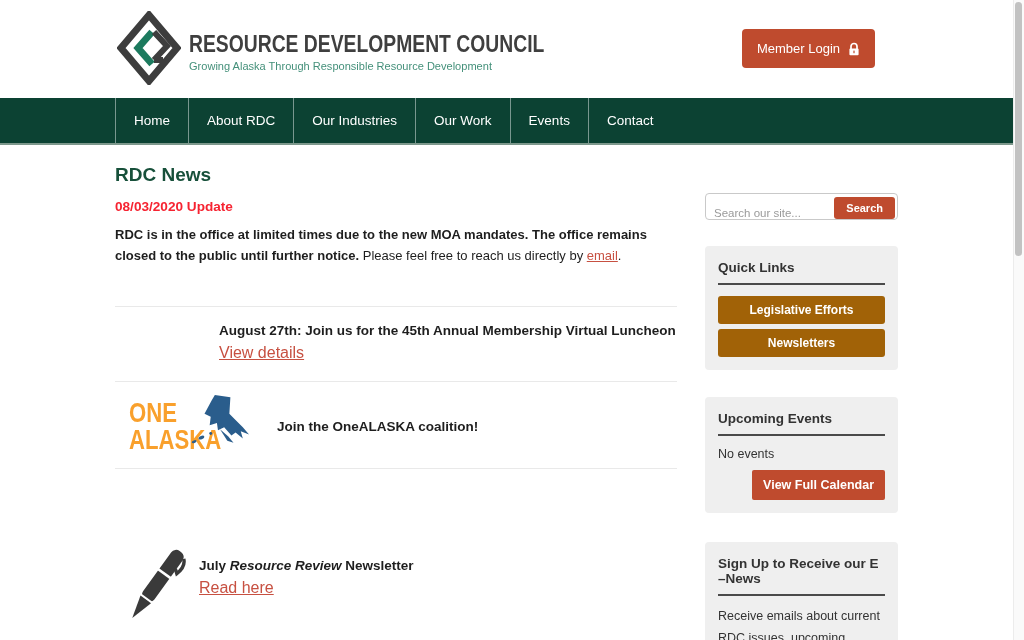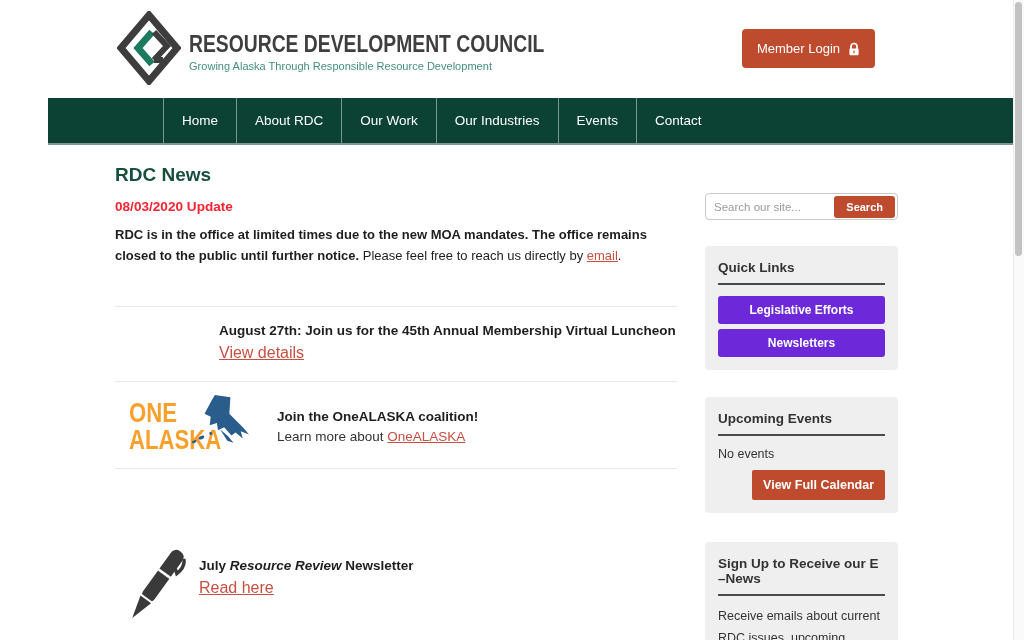--- a/index.html
+++ b/index.html
@@ -25,21 +25,21 @@
   .member-login {
     position:absolute; left:742px; top:29px; width:133px; height:39px;
     background:#bf4b2e; border:none; border-radius:4px; color:#fff;
     font-family:inherit; font-size:13px; display:flex; align-items:center;
     justify-content:center; gap:8px; cursor:pointer;
   }
 
   
   .nav {
     height:47px; background:#0c4233; border-bottom:2px solid #7d988c;
-    display:flex; align-items:stretch; padding-left:115px;margin-left:48px;
+    display:flex; align-items:stretch; padding-left:115px;
   }
   .nav-item {
     display:flex; align-items:center; padding:0 18px; color:#fff;
     font-size:13.5px; border-left:1px solid rgba(255,255,255,.45); cursor:pointer;
     white-space:nowrap;
   }
 
   
   .content { position:relative; height:493px; }
   .main { position:absolute; left:115px; top:0; width:562px; }
@@ -74,42 +74,42 @@
   .oneal-one { top:5px; font-size:27px; }
   .oneal-alaska { top:32px; font-size:27px; }
   .oneal-map { position:absolute; left:52px; top:-3px; width:88px; height:58px; }
 
   
   .pen-art { width:66px; height:86px; flex:0 0 auto; }
 
   
   .search-box {
     margin-top:48px; height:27px; border:1px solid #c9c9c9; border-radius:4px;
-    background:#fff; display:flex; align-items:center; overflow:hidden;
+    background:#fff; display:flex; align-items:flex-end; overflow:hidden;
   }
   .search-input {
     flex:1; min-width:0; border:none; outline:none; background:transparent;
     font-family:inherit; font-size:11.5px; color:#555; padding:0 4px 0 8px;
   }
   .search-input::placeholder { color:#9a9a9a; }
   .search-btn {
     flex:0 0 auto; background:#bf4b2e; color:#fff; border:none; border-radius:3px;
     font-family:inherit; font-size:11px; font-weight:bold; padding:5px 12px;
     margin-right:2px; cursor:pointer;
   }
   .side-box { background:#efefef; border-radius:4px; padding:11px 13px 13px; }
   .side-box-quicklinks { margin-top:26px; min-height:118px; }
   .side-box-events { margin-top:27px; min-height:83px; }
   .side-box-signup { margin-top:29px; min-height:138px; }
   .side-title {
     margin:0; font-size:13.5px; font-weight:bold; color:#333;
     padding:3px 0 8px; border-bottom:2px solid #4a4a4a;
   }
   .ql-btn {
-    display:block; width:100%; background:#6d28d9; color:#fff; border:none;
+    display:block; width:100%; background:#a16207; color:#fff; border:none;
     border-radius:3px; font-family:inherit; font-size:12px; font-weight:bold;
     text-align:center; padding:7px 0; margin-top:5px; cursor:pointer;
   }
   .ql-btn:first-of-type { margin-top:11px; }
   .no-events { margin:11px 0 9px; font-size:12.5px; color:#333; }
   .side-btn-right {
     display:block; margin-left:auto; background:#bf4b2e; color:#fff; border:none;
     border-radius:2px; font-family:inherit; font-size:12.5px; font-weight:bold;
     padding:8px 11px; cursor:pointer;
   }
@@ -146,22 +146,22 @@
       <path d="M3 7 V4.5 a3 3 0 0 1 6 0 V7" stroke="#fff" stroke-width="1.7" fill="none"></path>
       <rect x="1.4" y="6.6" width="9.2" height="6.6" rx="1" fill="#fff"></rect>
       <rect x="5.4" y="8.6" width="1.2" height="2.6" fill="#bf4b2e"></rect>
     </svg>
   </button>
 </div>
 
 <div class="nav">
   <div class="nav-item">Home</div>
   <div class="nav-item">About RDC</div>
+  <div class="nav-item">Our Industries</div>
   <div class="nav-item">Our Work</div>
-  <div class="nav-item">Our Industries</div>
   <div class="nav-item">Events</div>
   <div class="nav-item">Contact</div>
 </div>
 
 <div class="content">
 
   <div class="main">
     <h1 class="page-title">RDC News</h1>
     <p class="update-date">08/03/2020 Update</p>
     <p class="update-text"><span class="bold">RDC is in the office at limited times due to the new MOA mandates. The office remains closed to the public until further notice.</span><span> Please feel free to reach us directly by </span><a class="red-link">email</a><span>.</span></p>
@@ -182,21 +182,20 @@
         <svg class="oneal-map" viewBox="0 0 70 56">
           <path fill="#2a5d8c" d="M28 8 L31 3 L46 5 L45 21 L50 26 L58 34 L64 41 L56 38 L58 45 L51 39 L47 42 L40 34 L34 37 L33 30 L26 32 L27 24 L21 21 Z"></path>
           <path fill="#2a5d8c" d="M36 36 L44 43 L49 49 L43 47 Z"></path>
           <ellipse cx="18" cy="44" rx="3" ry="1.6" fill="#2a5d8c" transform="rotate(-20 18 44)"></ellipse>
           <ellipse cx="11" cy="48" rx="2.4" ry="1.3" fill="#2a5d8c" transform="rotate(-20 11 48)"></ellipse>
           <circle cx="27" cy="40" r="1.4" fill="#2a5d8c"></circle>
         </svg>
       </div>
       <div class="news2-text">
         <div class="news-title">Join the OneALASKA coalition!</div>
-        <div class="news-sub"><span>Learn more about </span><a class="red-link">OneALASKA</a></div>
       </div>
     </div>
 
     <hr class="divider">
 
     <div class="news-item-3">
       <svg class="pen-art" viewBox="0 0 66 86">
         <g transform="rotate(36 33 43)">
           <rect x="26" y="-2" width="14" height="60" rx="6" fill="#3a3a3a"></rect>
           <rect x="25" y="24" width="16" height="2.6" fill="#ffffff"></rect>

